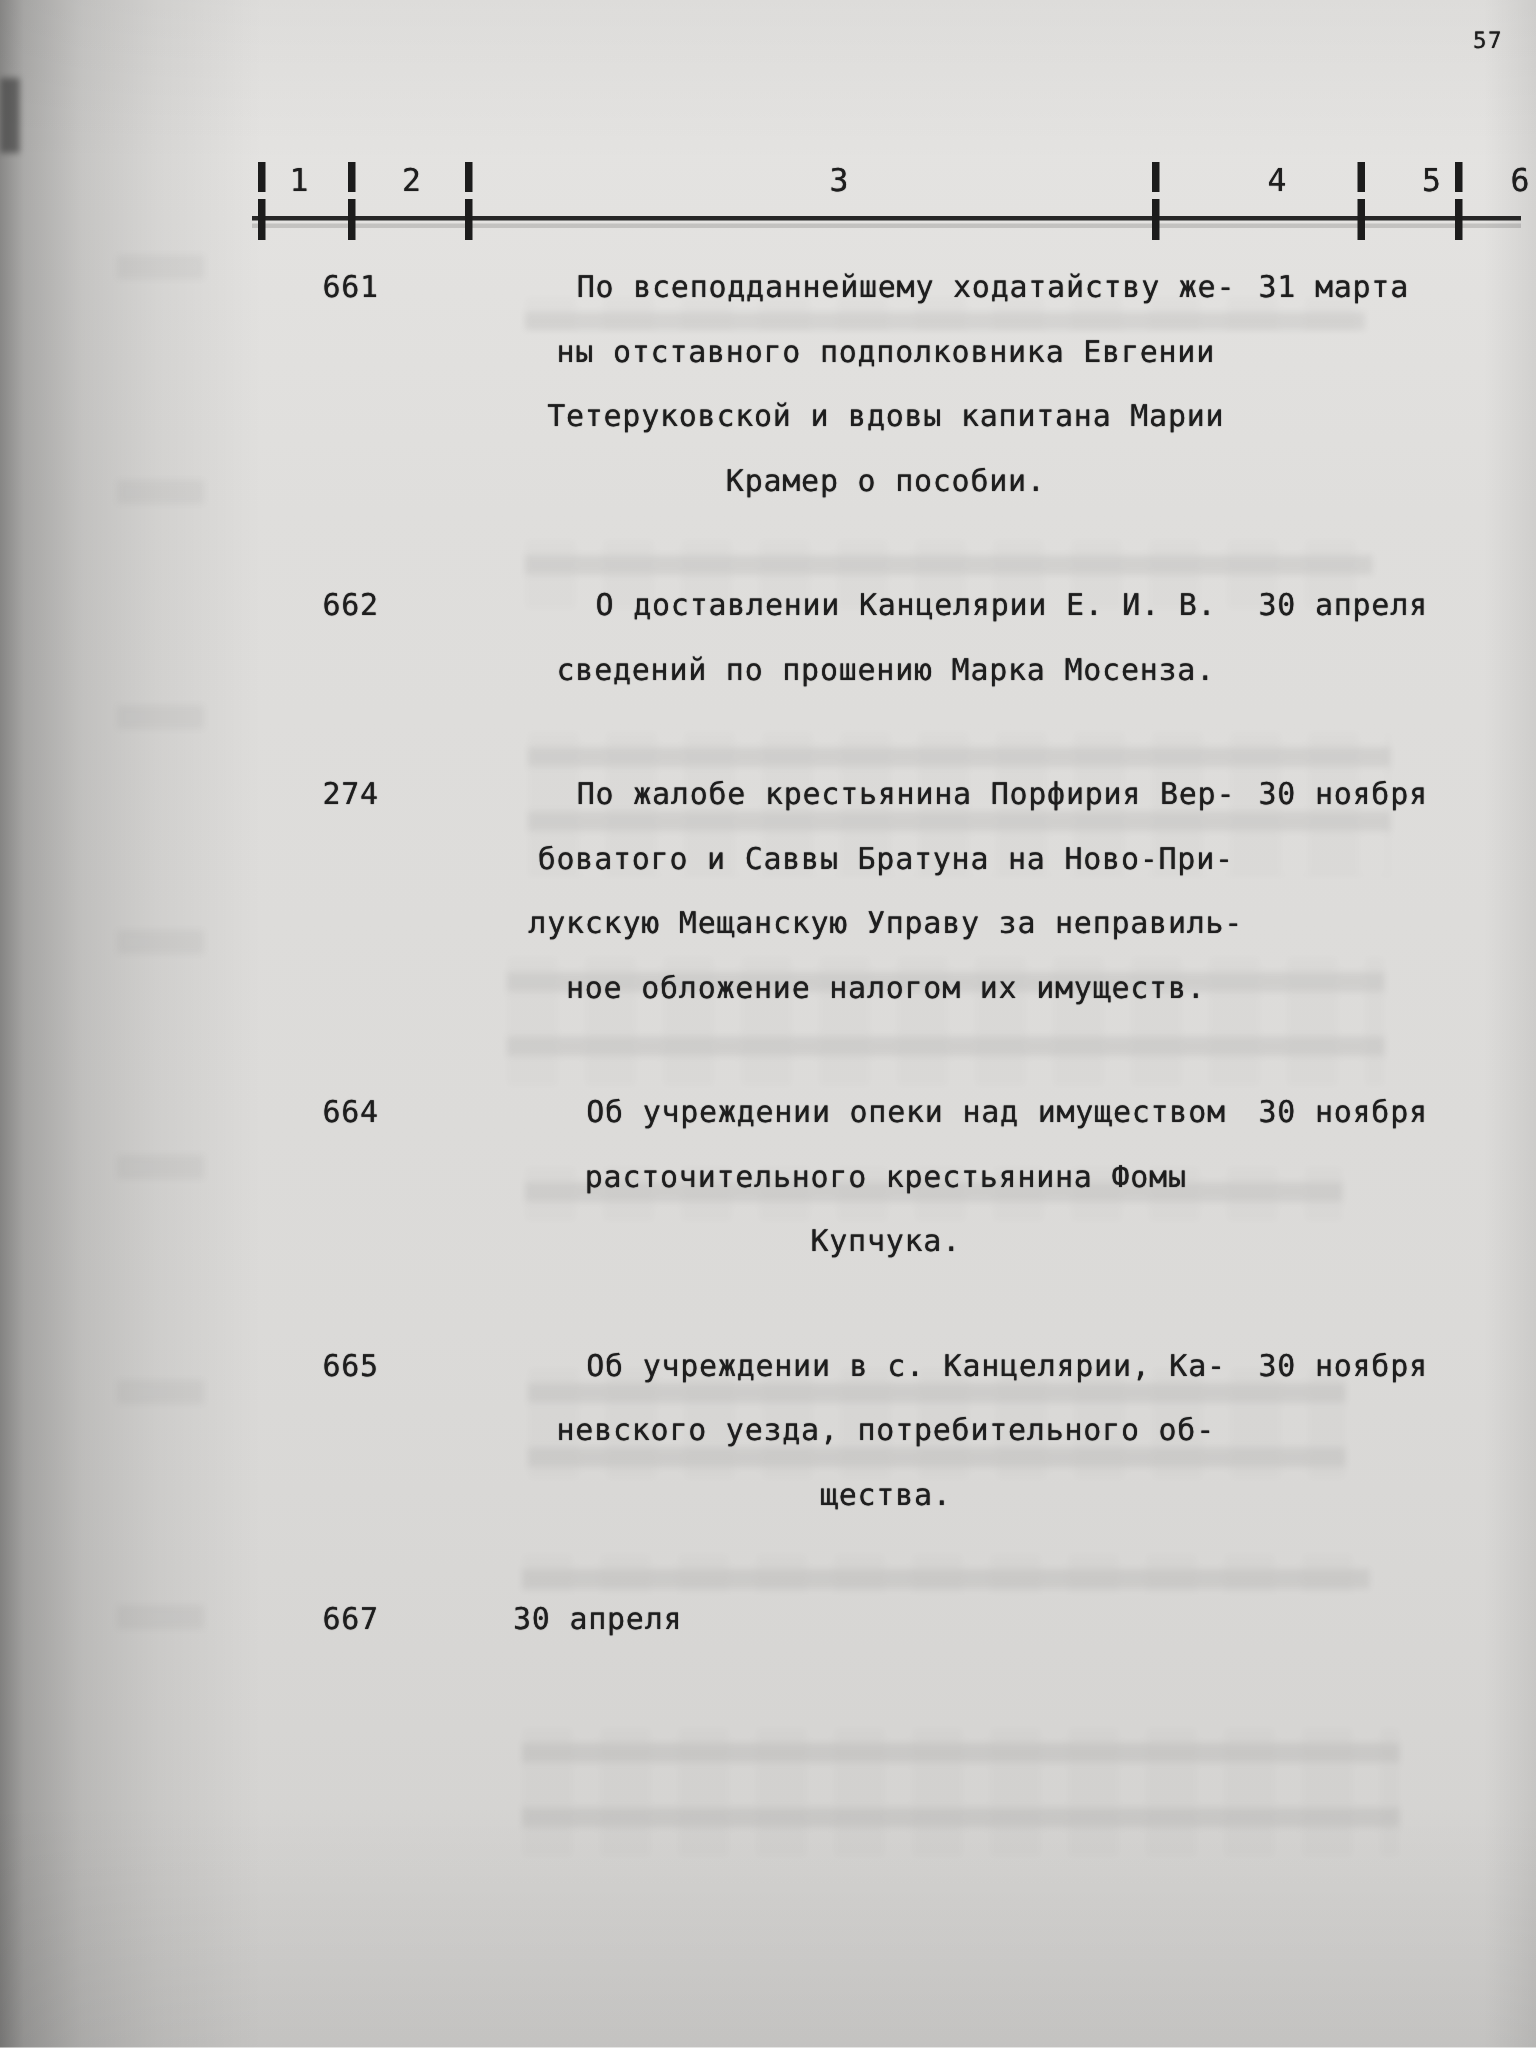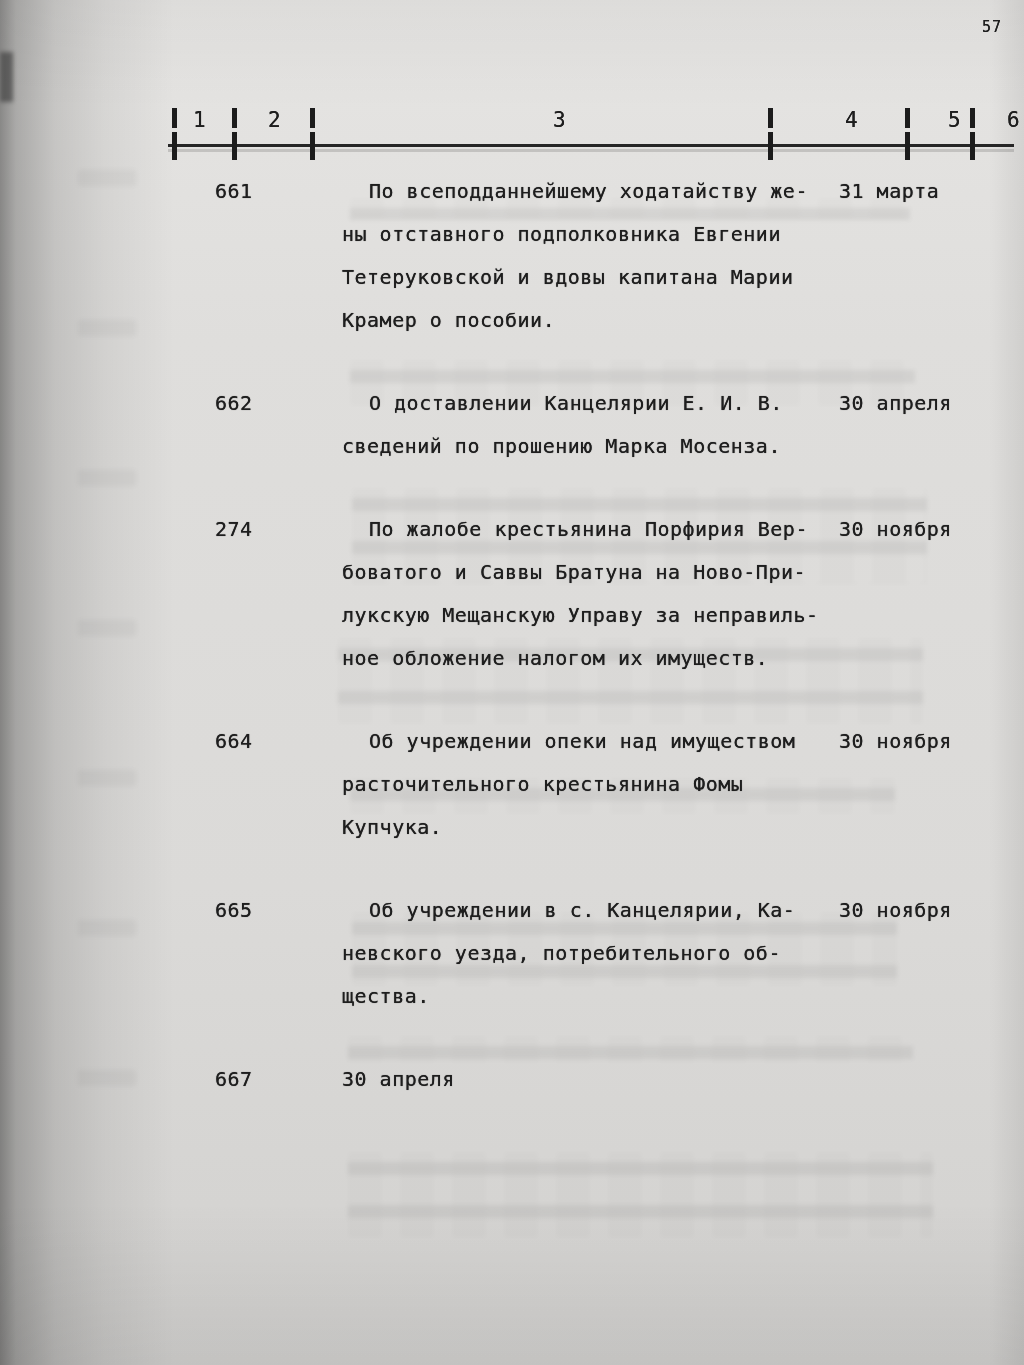--- a/index.html
+++ b/index.html
@@ -51,21 +51,21 @@
     display: grid;
     grid-template-columns: 127px 497px auto;
     margin-left: 183px;
     margin-bottom: 40px;
     font-size: 20px;
     line-height: 43px;
     letter-spacing: 0.5px;
     text-shadow: 0 0 0.7px currentColor;
   }
   .entry-no { align-self: start; }
-  .entry-text { margin: 0; white-space: pre-line; text-indent: 27px; }
+  .entry-text { margin: 0; white-space: pre-line; text-indent: 27px; text-align: center; }
   .entry-date { align-self: start; white-space: nowrap; }
 
   
   .ghost {
     position: absolute; pointer-events: none;
     background:
       repeating-linear-gradient(90deg, rgba(0,0,0,0.10) 0 34px, rgba(0,0,0,0) 34px 52px),
       repeating-linear-gradient(180deg, rgba(0,0,0,0) 0 9px, rgba(75,75,75,0.65) 11px 22px, rgba(0,0,0,0) 24px 43px);
     filter: blur(2px);
     opacity: 0.13;

